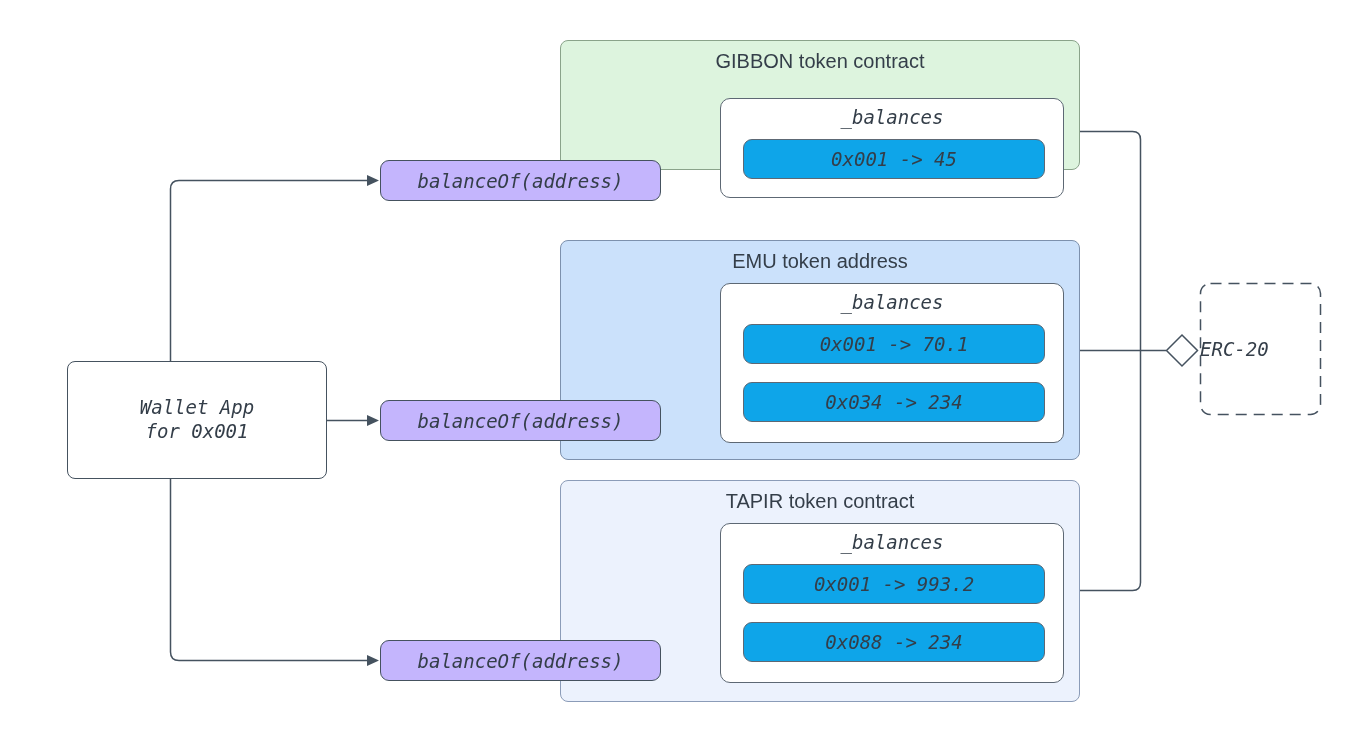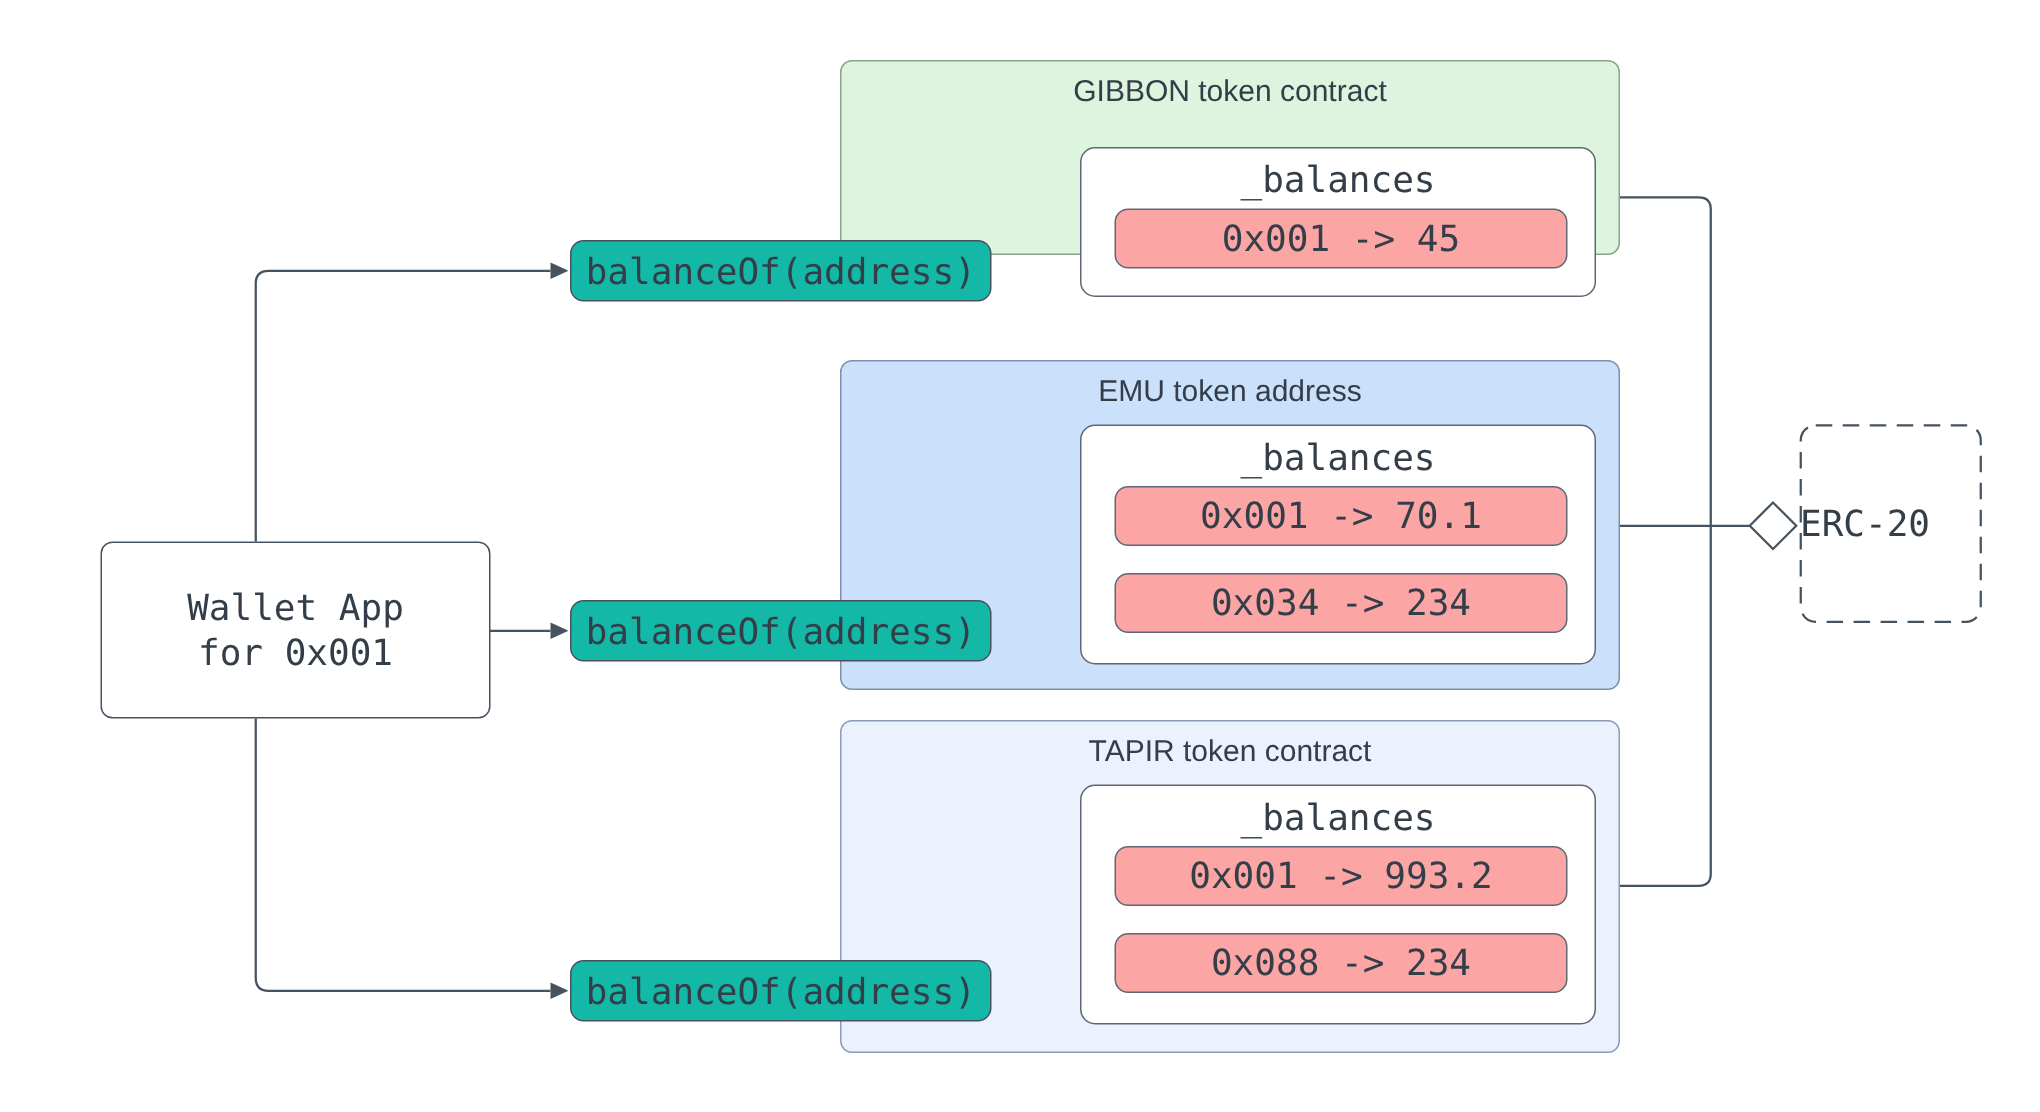--- a/index.html
+++ b/index.html
@@ -1,21 +1,21 @@
 <!DOCTYPE html>
 <html><head>
 <meta charset="utf-8">
 <style>
   html,body { margin:0; padding:0; background:#ffffff; }
   .canvas {
     position:relative; width:1360px; height:741px; background:#ffffff;
     font-family:"DejaVu Sans Mono", monospace; color:#343e49; overflow:hidden;
   }
   .abs { position:absolute; box-sizing:border-box; }
-  .mono { font-family:"DejaVu Sans Mono", monospace; font-size:24px; }
+  .mono { font-family:"DejaVu Sans Mono", monospace; font-size:19px;font-style:italic; }
   .sans { font-family:"Liberation Sans", sans-serif; font-size:20px; }
 
   .wallet {
     left:40px; top:361px; width:260px; height:118px;
     background:#fff; border:1.5px solid #45525f; border-radius:8px;
     display:flex; align-items:center; justify-content:center; text-align:center;
     line-height:1.25; z-index:3;margin-left:27px;
   }
 
   .contract {
@@ -23,27 +23,27 @@
   }
   .contract-title { position:absolute; top:9px; left:0; width:100%; text-align:center; }
 
   .balances {
     position:absolute; left:159px; width:342px;
     background:#ffffff; border:1.5px solid #5d6874; border-radius:10px;
   }
   .balances-title { position:absolute; top:7px; left:0; width:100%; text-align:center; }
   .entry {
     position:absolute; left:22px; width:300px; height:38px;
-    background:#fca5a5; border:1.5px solid #5d6874; border-radius:9px;
+    background:#0ea5e9; border:1.5px solid #5d6874; border-radius:9px;
     display:flex; align-items:center; justify-content:center;
   }
 
   .balanceof {
     left:380px; width:281px; height:41px;
-    background:#14b8a6; border:1.5px solid #45525f; border-radius:9px;
+    background:#c4b5fd; border:1.5px solid #45525f; border-radius:9px;
     display:flex; align-items:center; justify-content:center; z-index:3;
   }
 
   .erc20-label {
     left:1200px; top:283px; width:121px; height:132px;
     display:flex; align-items:center; justify-content:flex-start; z-index:3;
   }
 
   svg.wires { position:absolute; left:0; top:0; z-index:2; pointer-events:none; }
   svg.wires path.line { fill:none; stroke:#45525f; stroke-width:1.5; }

